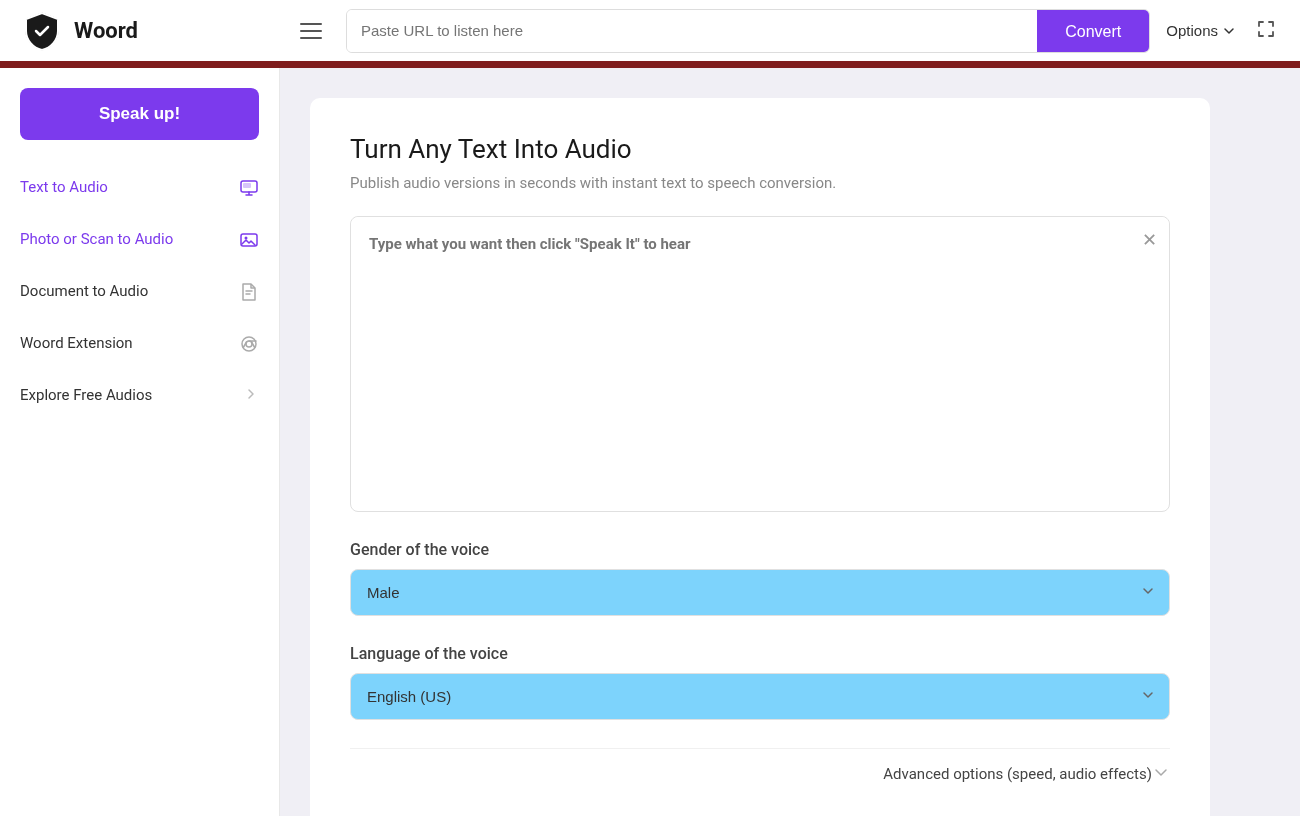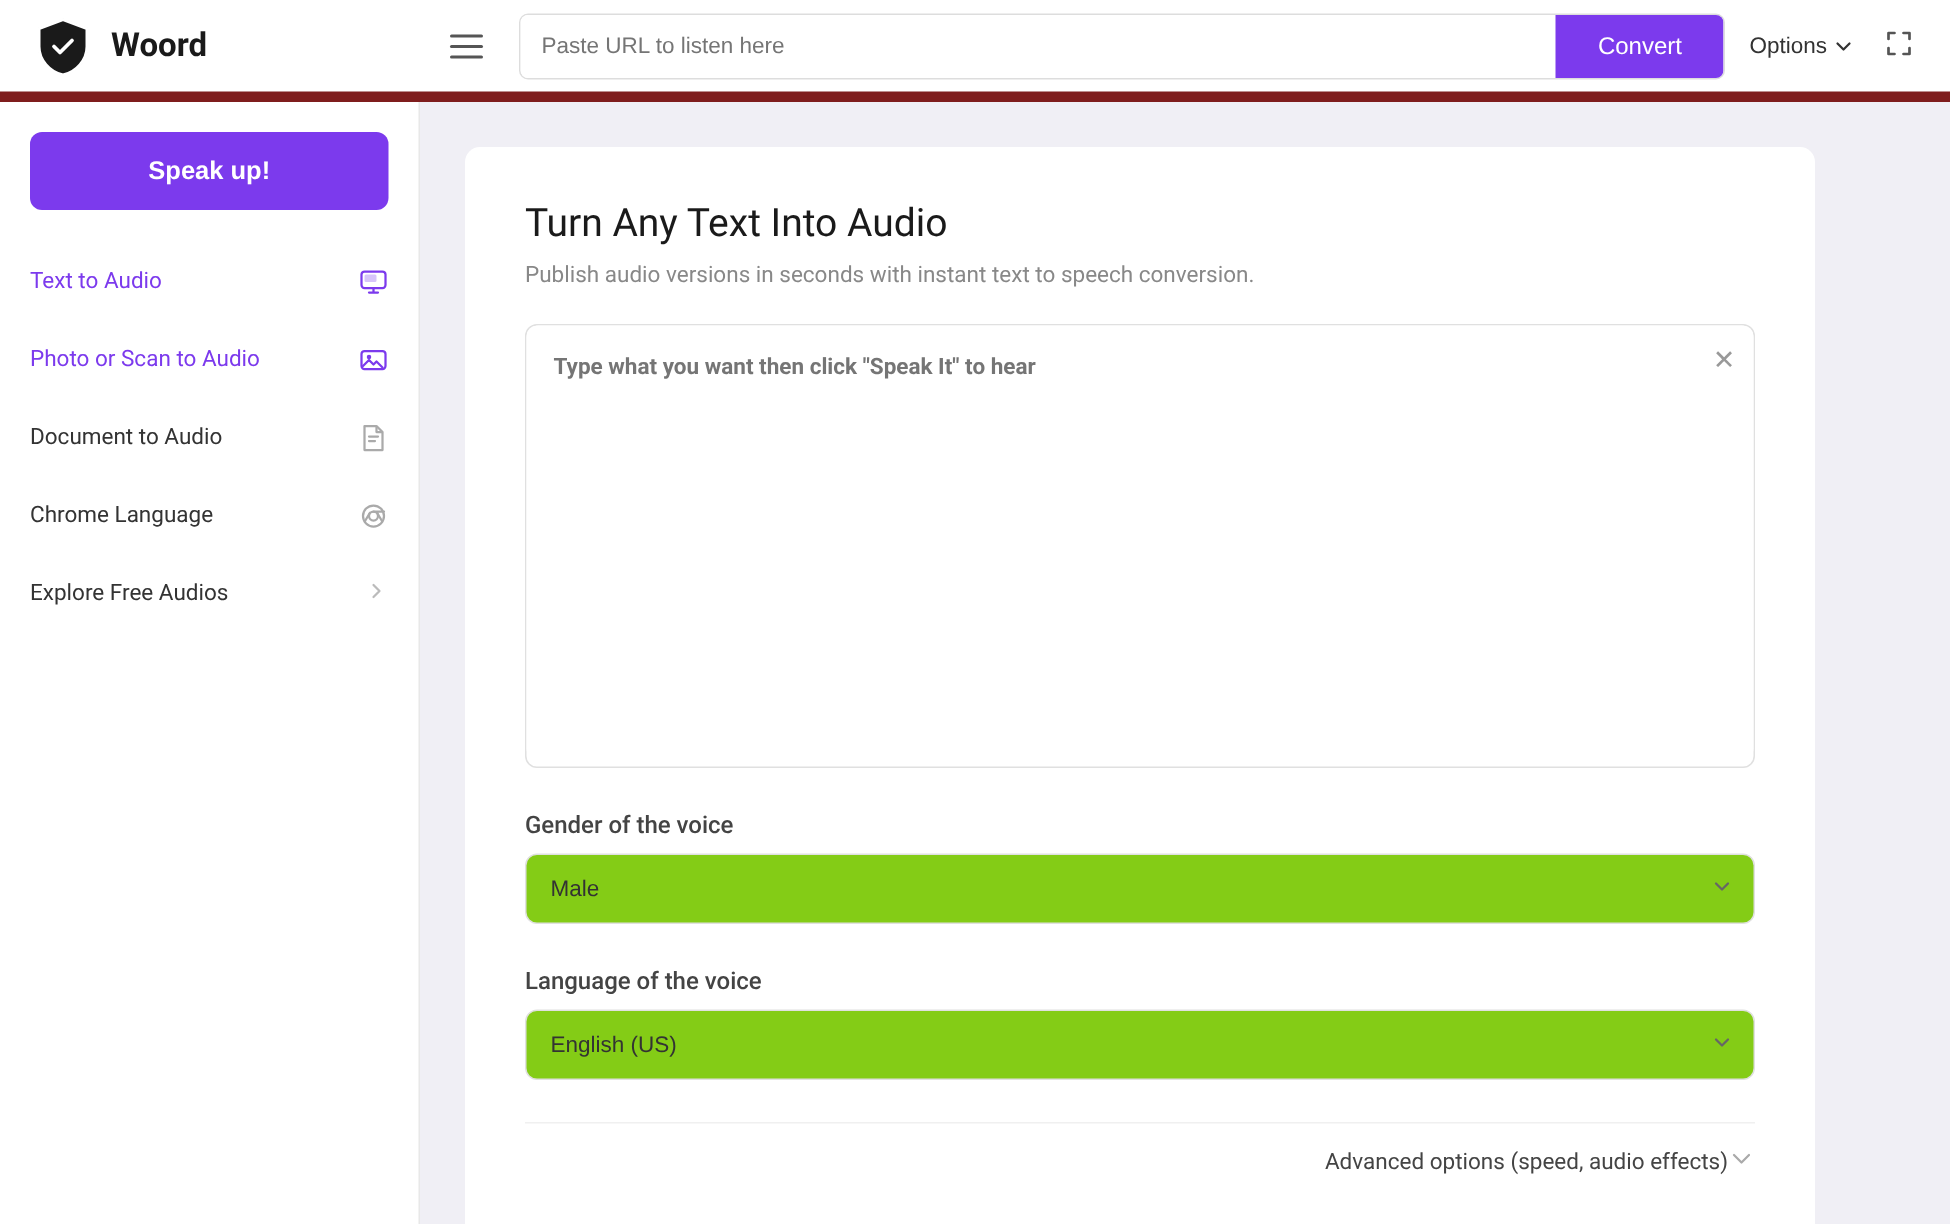--- a/index.html
+++ b/index.html
@@ -42,21 +42,21 @@
     .card-subtitle { font-size: 15px; color: #888; margin-bottom: 24px; }
 
     
     .textarea-wrap { position: relative; border: 1.5px solid #e0e0e0; border-radius: 8px; margin-bottom: 28px; }
     .text-area { width: 100%; height: 290px; border: none; outline: none; resize: none; padding: 18px; font-size: 15px; color: #000000; font-family: inherit; border-radius: 8px; font-weight: bold; }
     .clear-btn { position: absolute; top: 12px; right: 12px; background: none; border: none; cursor: pointer; font-size: 18px; color: #999; }
 
     
     .field-label { font-size: 16px; color: #444; margin-bottom: 10px; font-weight: 500; }
     .select-wrap { position: relative; margin-bottom: 28px; }
-    .select-field { width: 100%; border: 1.5px solid #e0e0e0; border-radius: 8px; padding: 14px 16px; font-size: 15px; appearance: none; background: #84cc16; cursor: pointer; color: #333; }
+    .select-field { width: 100%; border: 1.5px solid #e0e0e0; border-radius: 8px; padding: 14px 16px; font-size: 15px; appearance: none; background: #7dd3fc; cursor: pointer; color: #333; }
     .select-arrow { position: absolute; right: 14px; top: 50%; transform: translateY(-50%); pointer-events: none; color: #888; }
 
     
     .advanced-row { display: flex; align-items: center; justify-content: flex-end; padding: 14px 0; border-top: 1px solid #f0f0f0; cursor: pointer; }
     .advanced-label { font-size: 15px; color: #444; }
     .advanced-icon { color: #aaa; }
   </style>
 </head>
 <body>
 
@@ -131,21 +131,21 @@
       <span class="sidebar-item-icon-right">
         <svg width="20" height="20" viewBox="0 0 20 20" fill="none">
           <path d="M6 2h6l4 4v12H4V2h2z" stroke="#aaa" stroke-width="1.5" stroke-linejoin="round"></path>
           <path d="M12 2v4h4" stroke="#aaa" stroke-width="1.5" stroke-linejoin="round"></path>
           <path d="M7 9h6M7 12h4" stroke="#aaa" stroke-width="1.5" stroke-linecap="round"></path>
         </svg>
       </span>
     </div>
 
     <div class="sidebar-item">
-      <span class="sidebar-item-label">Chrome Language</span>
+      <span class="sidebar-item-label">Woord Extension</span>
       <span class="sidebar-item-icon-right">
         <svg width="20" height="20" viewBox="0 0 20 20" fill="none">
           <circle cx="10" cy="10" r="7" stroke="#aaa" stroke-width="1.5"></circle>
           <circle cx="10" cy="10" r="3" stroke="#aaa" stroke-width="1.5"></circle>
           <path d="M10 7h7M4.27 13.5L7.5 8M12.5 8l3.23 5.5" stroke="#aaa" stroke-width="1.5" stroke-linecap="round"></path>
         </svg>
       </span>
     </div>
 
     <div class="sidebar-item">

